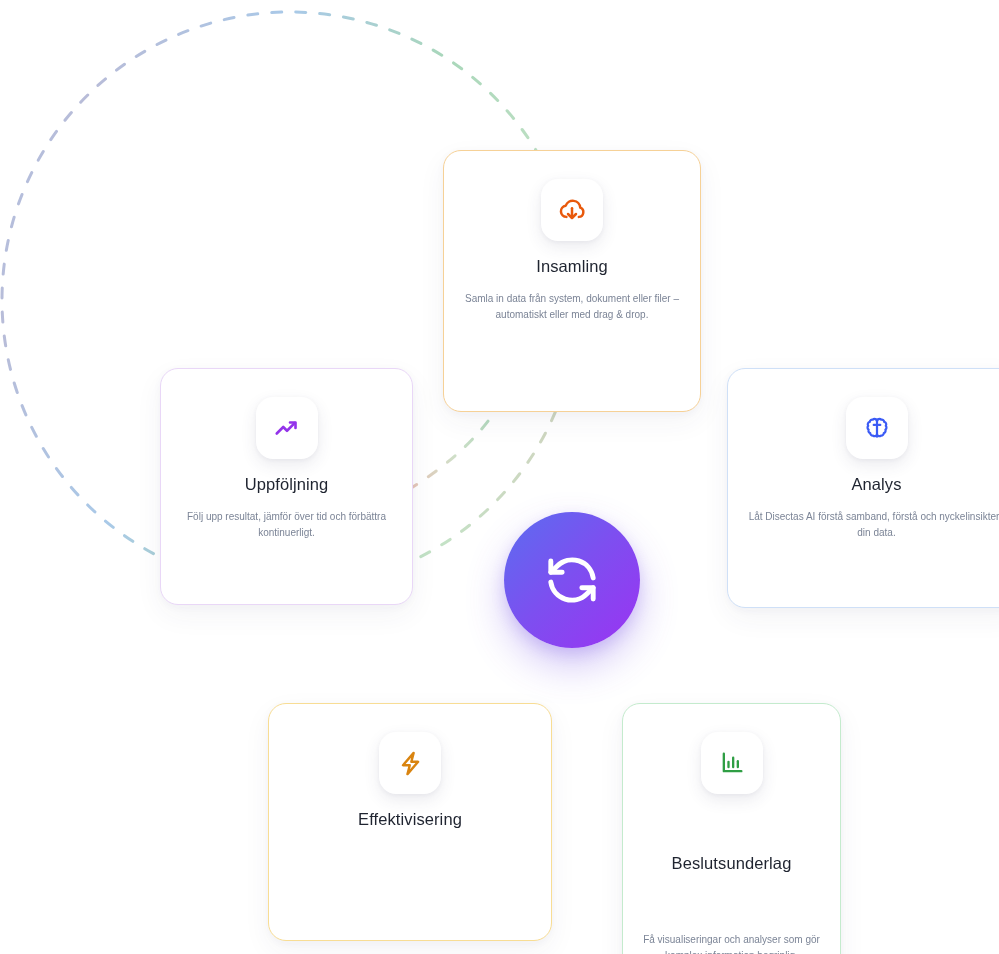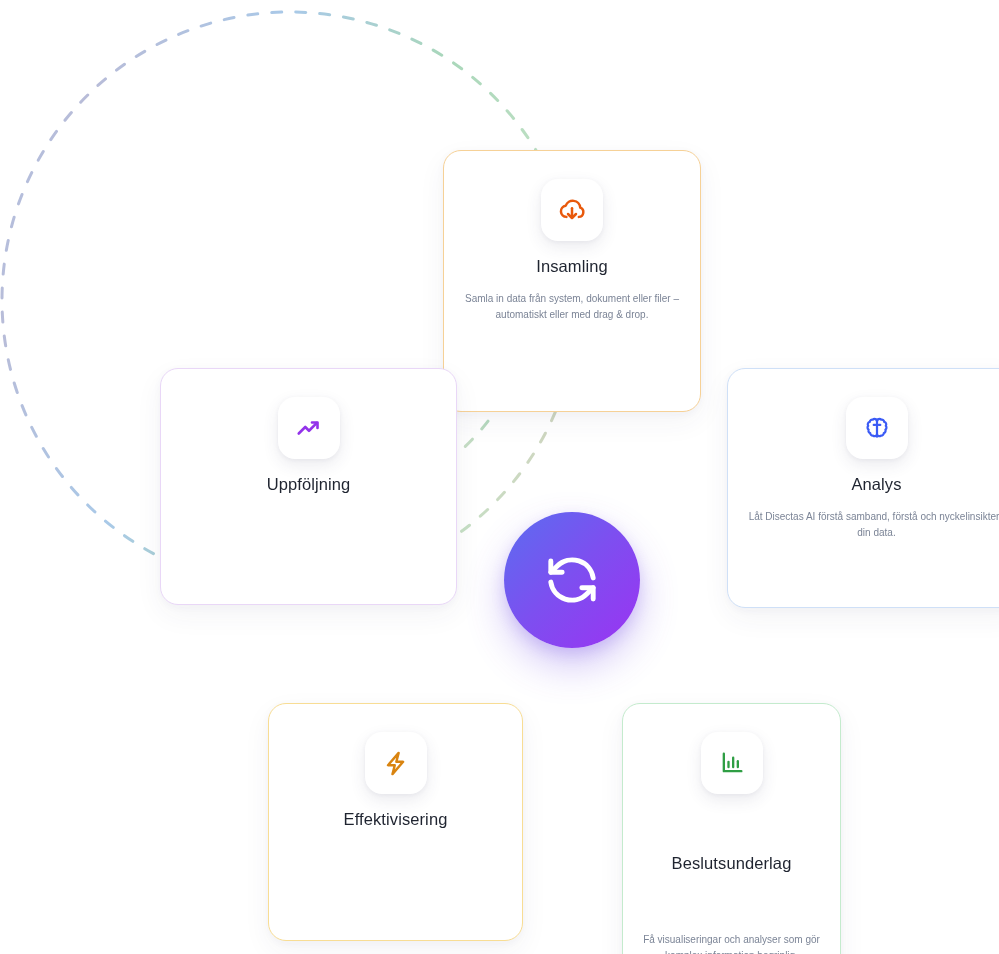--- a/index.html
+++ b/index.html
@@ -82,25 +82,25 @@
   
   #card-insamling {
     left: 443px; top: 150px; width: 258px; min-height: 262px;
     border-color: #f6d197;
   }
   #card-analys {
     left: 727px; top: 368px; width: 299px; min-height: 240px;
     border-color: #cfe0f7;
   }
   #card-uppfoljning {
-    left: 160px; top: 368px; width: 297px; min-height: 237px;
+    left: 160px; top: 368px; width: 253px; min-height: 237px;
     border-color: #e9d7f7;
   }
   #card-effektivisering {
-    left: 268px; top: 703px; width: 255px; min-height: 238px;
+    left: 268px; top: 703px; width: 284px; min-height: 238px;
     border-color: #f8dd94;
   }
   #card-beslutsunderlag {
     left: 622px; top: 703px; width: 219px; min-height: 238px;
     border-color: #c4ebcd;
     gap: 44px;
   }
 
   
   #hub {
@@ -193,20 +193,21 @@
   </div>
 
   <div class="card" id="card-uppfoljning">
     <div class="icon-tile">
       <svg width="30" height="30" viewBox="0 0 24 24" fill="none" stroke="#9333ea" stroke-width="2.1" stroke-linecap="round" stroke-linejoin="round">
         <path d="M3.8 16.4 9 11.2l3 3 6.3-6.3"></path>
         <path d="M14.4 7.6h4.4v4.4"></path>
       </svg>
     </div>
     <div class="card-title">Uppföljning</div>
+    <div class="card-desc">Följ upp resultat, jämför över tid och förbättra kontinuerligt.</div>
   </div>
 
   <div id="hub">
     <svg width="62" height="62" viewBox="0 0 24 24" fill="none" stroke="#ffffff" stroke-width="1.9" stroke-linecap="round" stroke-linejoin="round">
       <path d="M20.2 11.2a8.2 8.2 0 0 0-13.9-4.6L3.8 9"></path>
       <path d="M3.8 12.8a8.2 8.2 0 0 0 13.9 4.6l2.5-2.4"></path>
       <path d="M3.8 4.6V9h4.4"></path>
       <path d="M20.2 19.4V15h-4.4"></path>
     </svg>
   </div>

